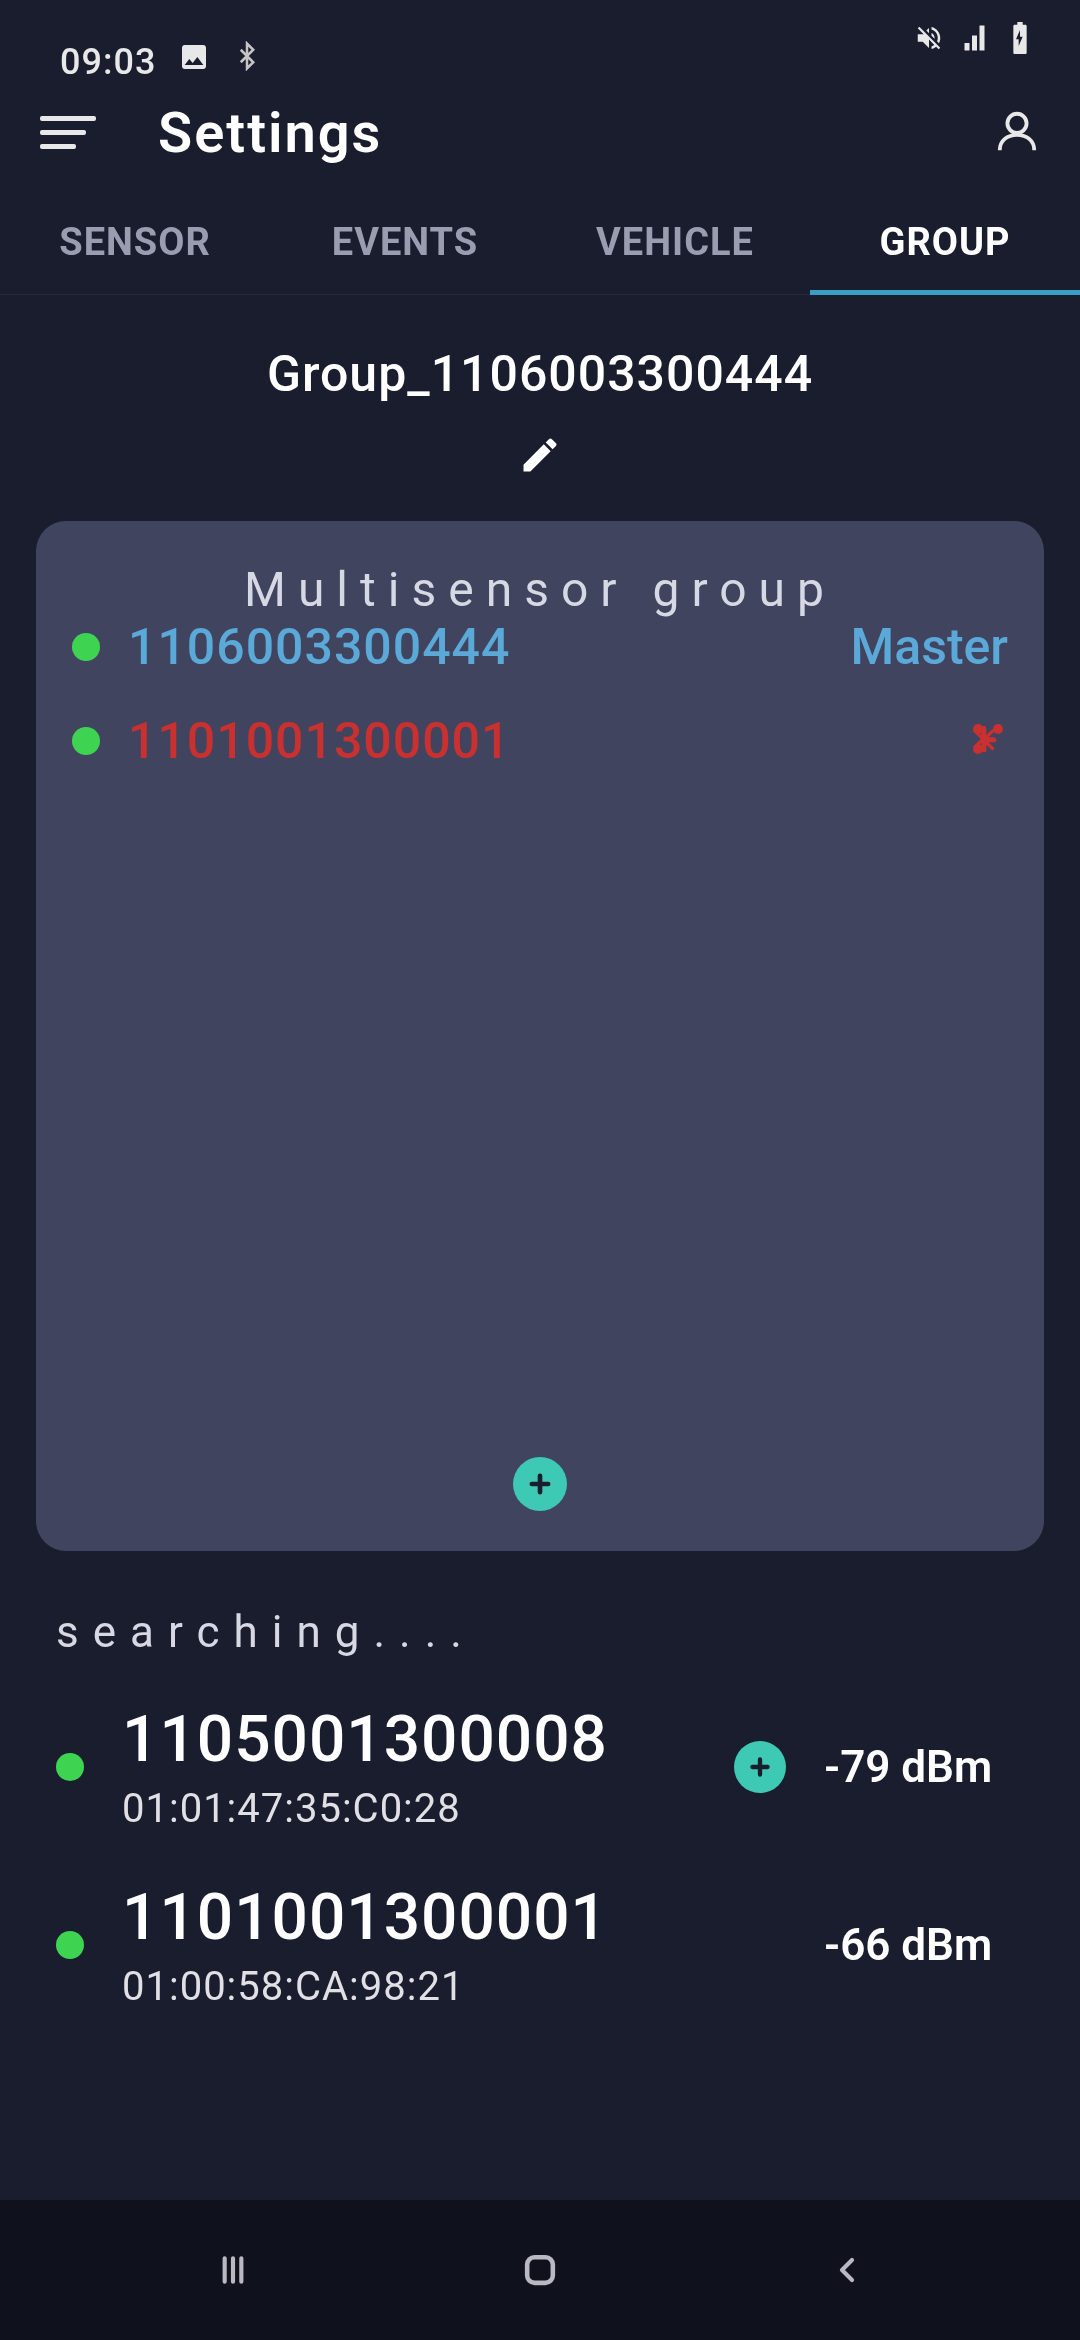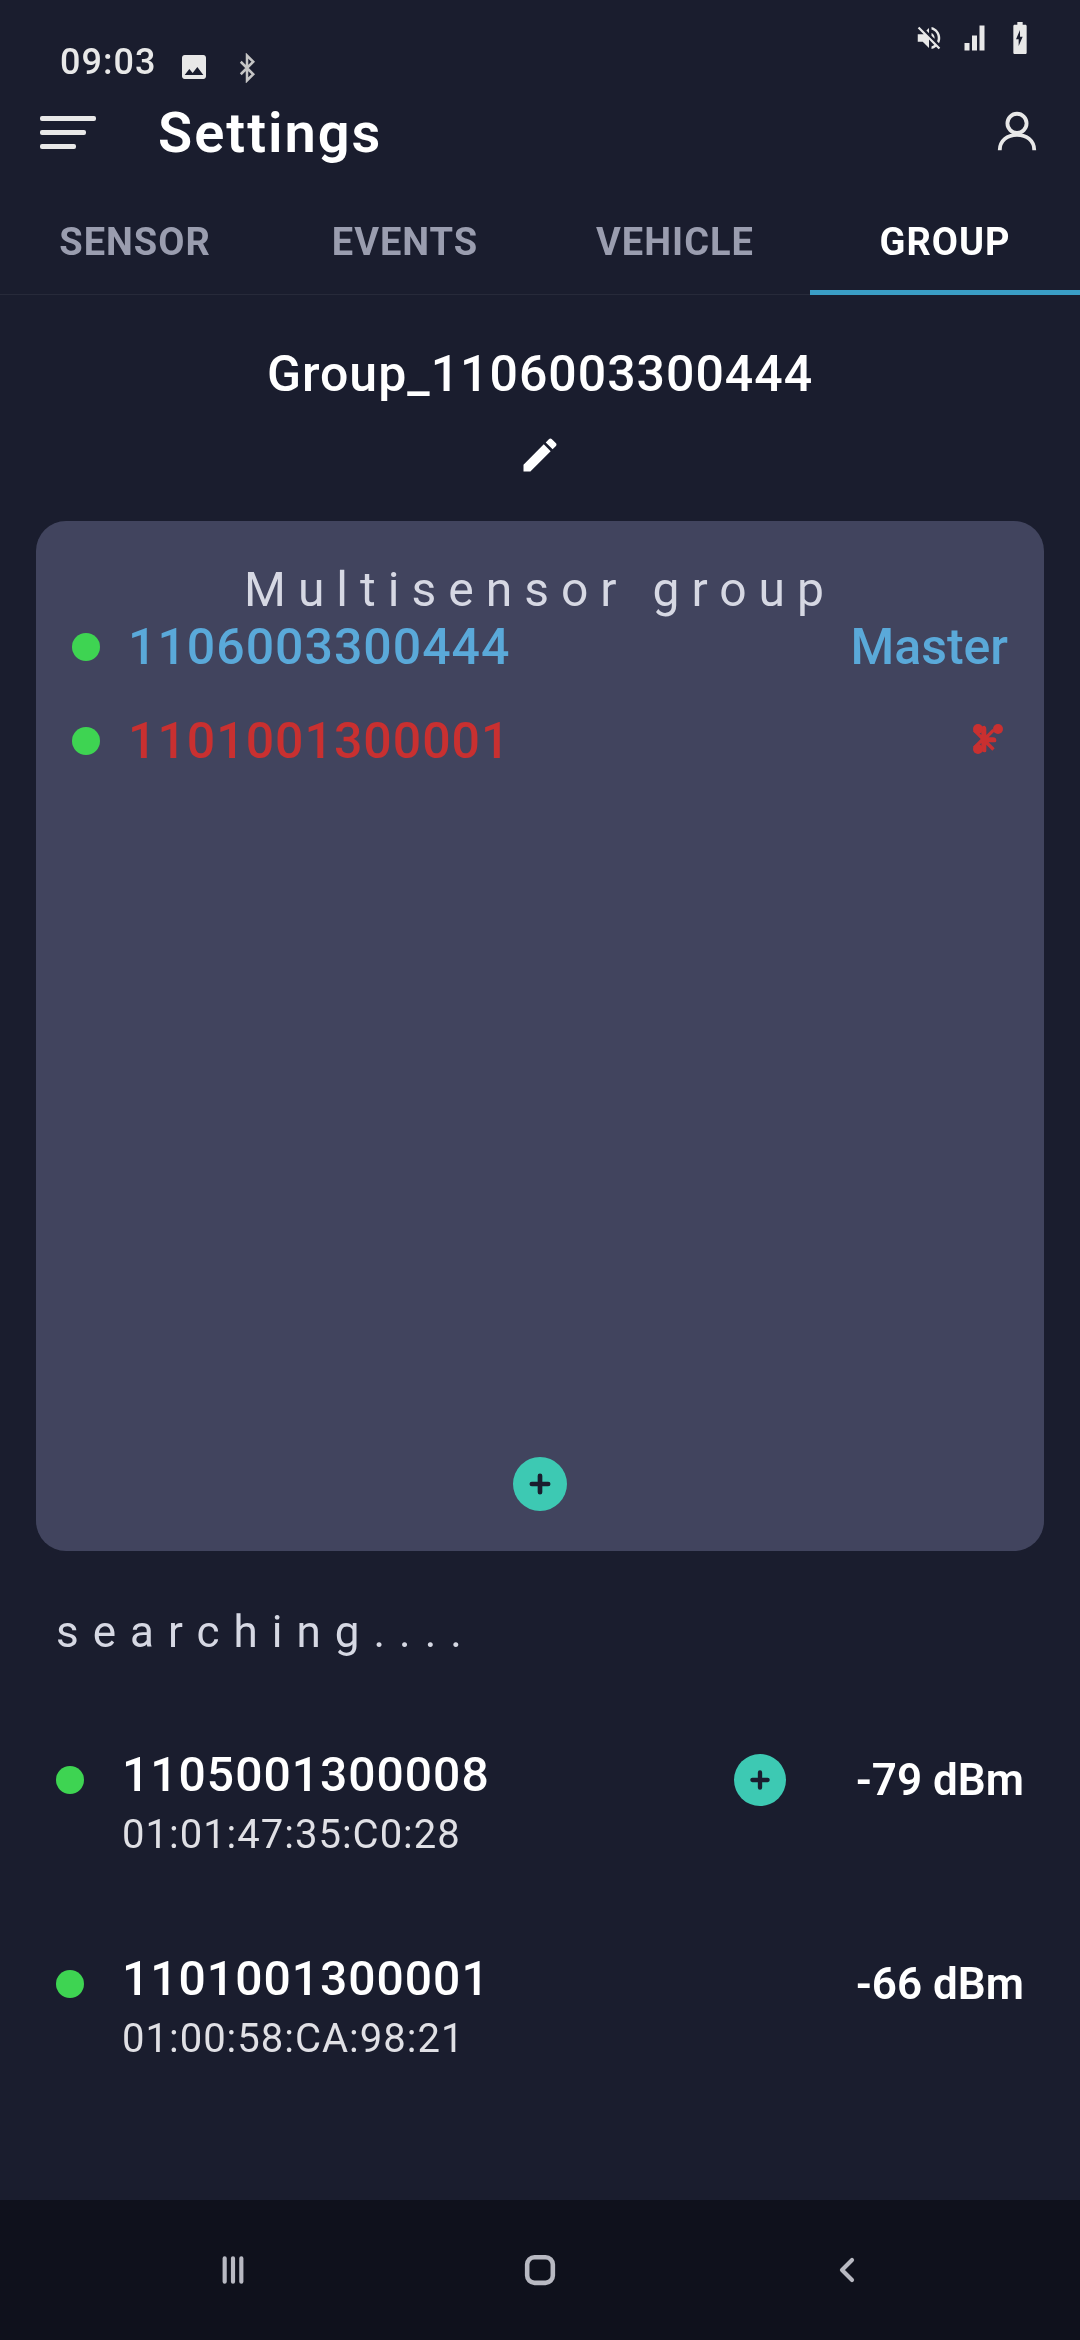--- a/index.html
+++ b/index.html
@@ -15,21 +15,21 @@
     
     .status-bar {
       height: 75px;
       display: flex;
       align-items: center;
       justify-content: space-between;
       padding: 0 50px 0 60px;
       font-size: 36px;
       color: #e8e8e8;
     }
-    .status-left { display: flex; align-items: flex-end; gap: 22px; margin-top: 48px; }
+    .status-left { display: flex; align-items: flex-start; gap: 22px; margin-top: 48px; }
     .status-right { display: flex; align-items: center; gap: 18px; }
     .status-time { font-weight: 500; letter-spacing: 1px; }
     .status-icon { display: inline-flex; align-items: center; }
 
     .app-header {
       height: 115px;
       display: flex;
       align-items: center;
       padding: 0 40px;
       justify-content: space-between;
@@ -161,33 +161,33 @@
       margin-bottom: 30px;
       font-weight: 400;
     }
     .result-row {
       display: flex;
       align-items: center;
       gap: 38px;
       padding: 14px 0 34px;
     }
     .result-info { display: flex; flex-direction: column; gap: 8px; }
-    .result-id { font-size: 48px; font-weight: 500; color: #ffffff; letter-spacing: 1px; margin-top: 44px; }
+    .result-id { font-size: 64px; font-weight: 500; color: #ffffff; letter-spacing: 1px; }
     .result-mac { font-size: 40px; color: #e0e0e5; letter-spacing: 1px; }
     .result-spacer { flex: 1; }
     .add-small {
       width: 52px;
       height: 52px;
       border-radius: 50%;
       background: #3dc9b3;
       display: flex;
       align-items: center;
       justify-content: center;
     }
-    .rssi { font-size: 44px; font-weight: 600; color: #ffffff; min-width: 200px; text-align: right; }
+    .rssi { font-size: 44px; font-weight: 600; color: #ffffff; min-width: 200px; }
 
     .nav-bar {
       position: absolute;
       bottom: 0;
       left: 0;
       right: 0;
       height: 140px;
       background: #0f111c;
       display: flex;
       align-items: center;

